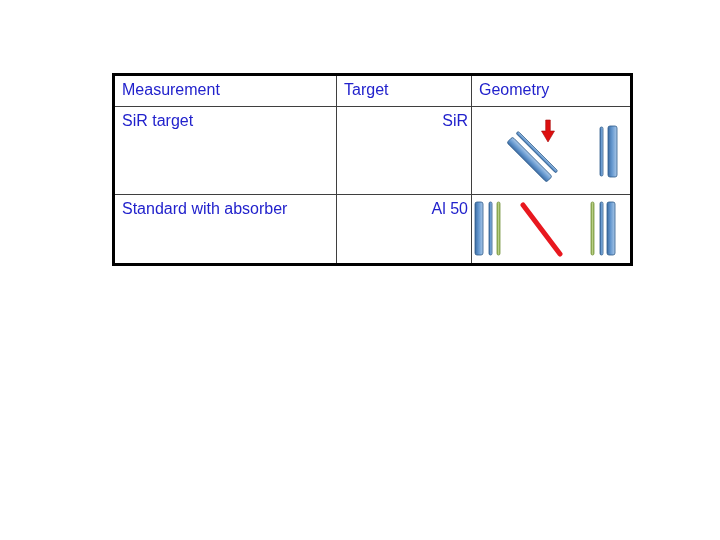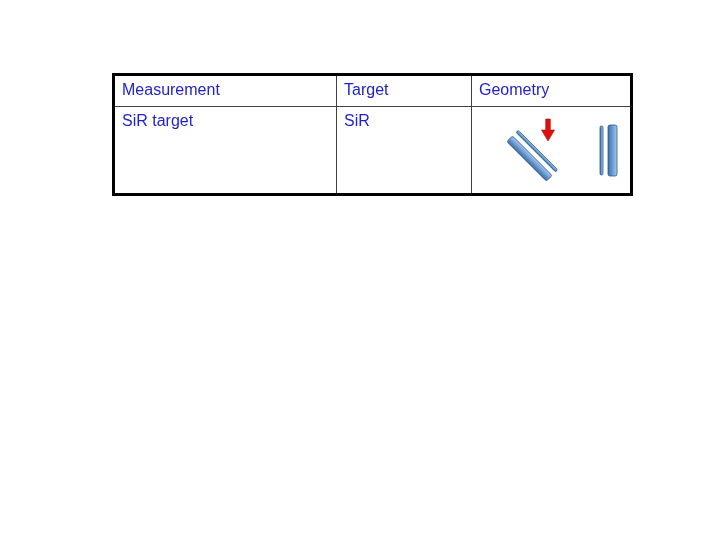--- a/index.html
+++ b/index.html
@@ -19,21 +19,21 @@
     color:var(--text,#2222cc);
     font-size:16px;font-weight:normal;line-height:1.2;
     overflow:hidden;
   }
   col.c1{width:223px}
   col.c2{width:135px}
   col.c3{width:160px}
   tr.hdr{height:32px}
   table.meas td.geom{padding:1px 1px;text-align:center;vertical-align:middle;}
   table.meas td.geom svg{display:block;margin:0 auto;}
-  .tline{display:block;}
+  .tline{display:block;text-align:right;}
 </style>
 </head>
 <body>
 
 <div class="slide">
   <table class="meas">
     <colgroup>
         <col class="c1">
         <col class="c2">
         <col class="c3">
@@ -59,20 +59,38 @@
               </g>
               <polygon points="72.7,5 77.3,5 77.3,16 81.5,16 75,27 68.5,16 72.7,16" fill="#dd0f0f" stroke="#a50a0a" stroke-width="0.6"></polygon>
               <rect x="127" y="12" width="3" height="49" rx="1.5" fill="url(#gradBlue)" stroke="#2e5c8a" stroke-width="0.8"></rect>
               <rect x="135" y="11" width="9" height="51" rx="2" fill="url(#gradBlue)" stroke="#2e5c8a" stroke-width="0.8"></rect>
             </svg>
           </td>
     </tr>
 
 
 
+    <tr style="height:70px">
+      <td>Standard with absorber</td>
+      <td>
+        <span class="tline">Al 50</span>
+        <span class="tline"></span>
+      </td>
+      <td class="geom">
+            <svg viewBox="0 0 156 66" width="156" height="66">
+              <rect x="2" y="6" width="8" height="53" rx="2" fill="url(#gradBlue)" stroke="#2e5c8a" stroke-width="0.8"></rect>
+              <rect x="16" y="6" width="3" height="53" rx="1.5" fill="url(#gradBlue)" stroke="#2e5c8a" stroke-width="0.8"></rect>
+              <rect x="24" y="6" width="3" height="53" rx="1.5" fill="url(#gradGreen)" stroke="#75923c" stroke-width="0.8"></rect>
+              <line x1="50" y1="9" x2="87" y2="58" stroke="#e8181f" stroke-width="5" stroke-linecap="round"></line>
+              <rect x="118" y="6" width="3" height="53" rx="1.5" fill="url(#gradGreen)" stroke="#75923c" stroke-width="0.8"></rect>
+              <rect x="127" y="6" width="3" height="53" rx="1.5" fill="url(#gradBlue)" stroke="#2e5c8a" stroke-width="0.8"></rect>
+              <rect x="134" y="6" width="8" height="53" rx="2" fill="url(#gradBlue)" stroke="#2e5c8a" stroke-width="0.8"></rect>
+            </svg>
+          </td>
+    </tr>
 
   </tbody>
     </table>
 </div>
 
 <svg width="0" height="0" style="position:absolute">
     <defs>
       <linearGradient id="gradBlue" x1="0" y1="0" x2="1" y2="0">
         <stop offset="0%" stop-color="#3c6ca3"></stop>
         <stop offset="45%" stop-color="#6598cf"></stop>

